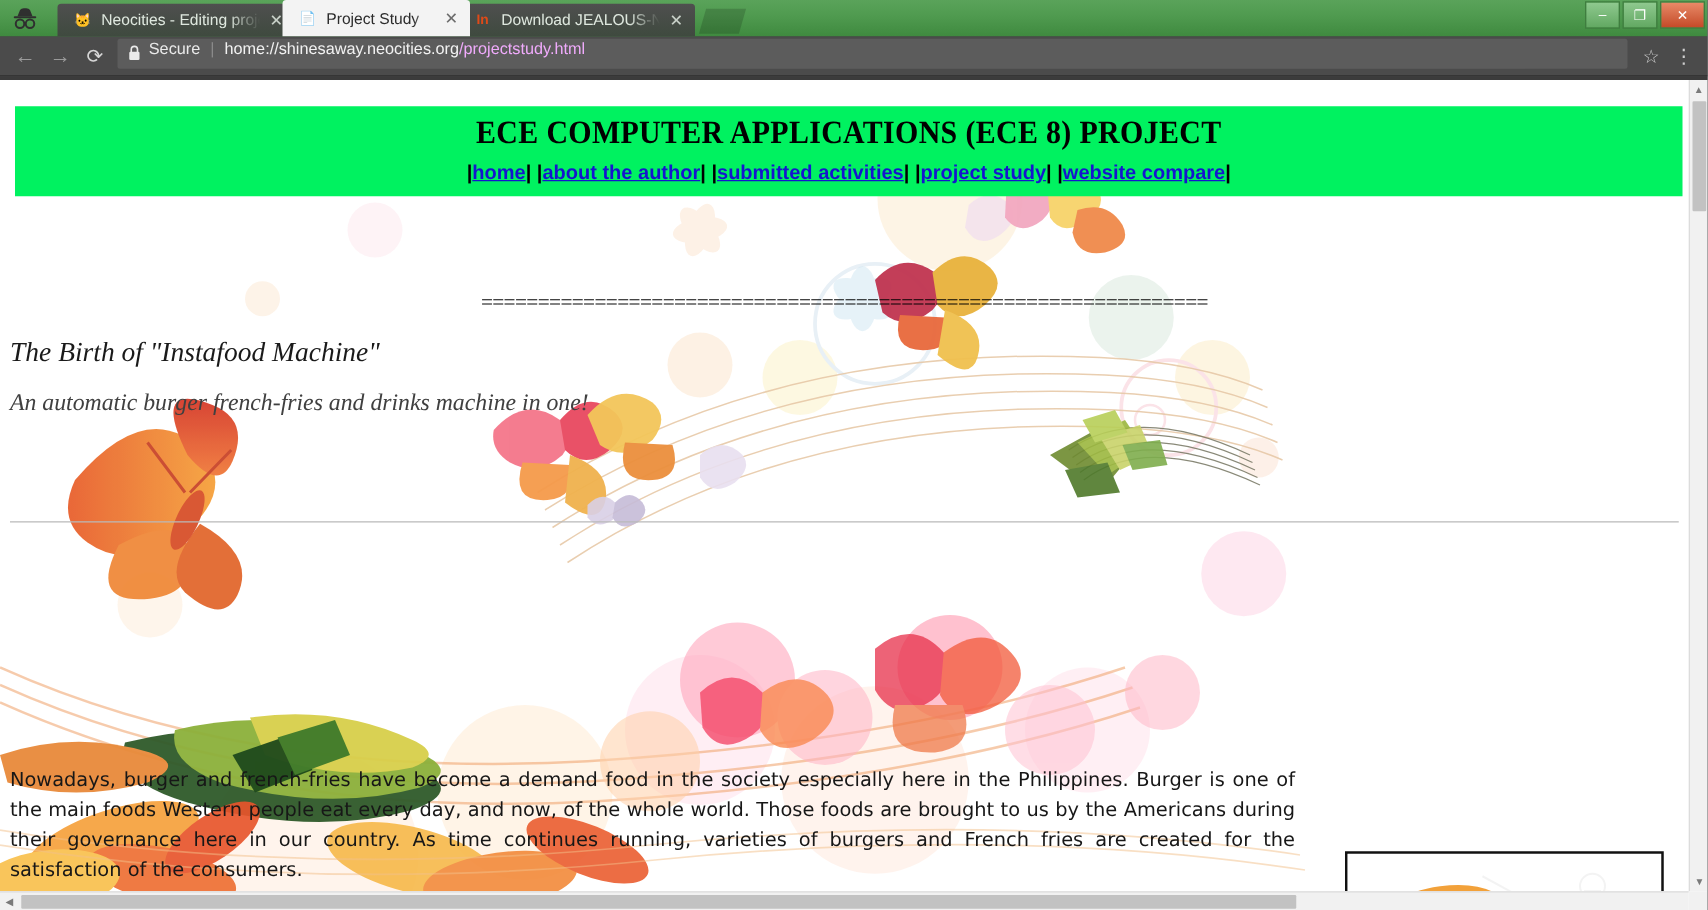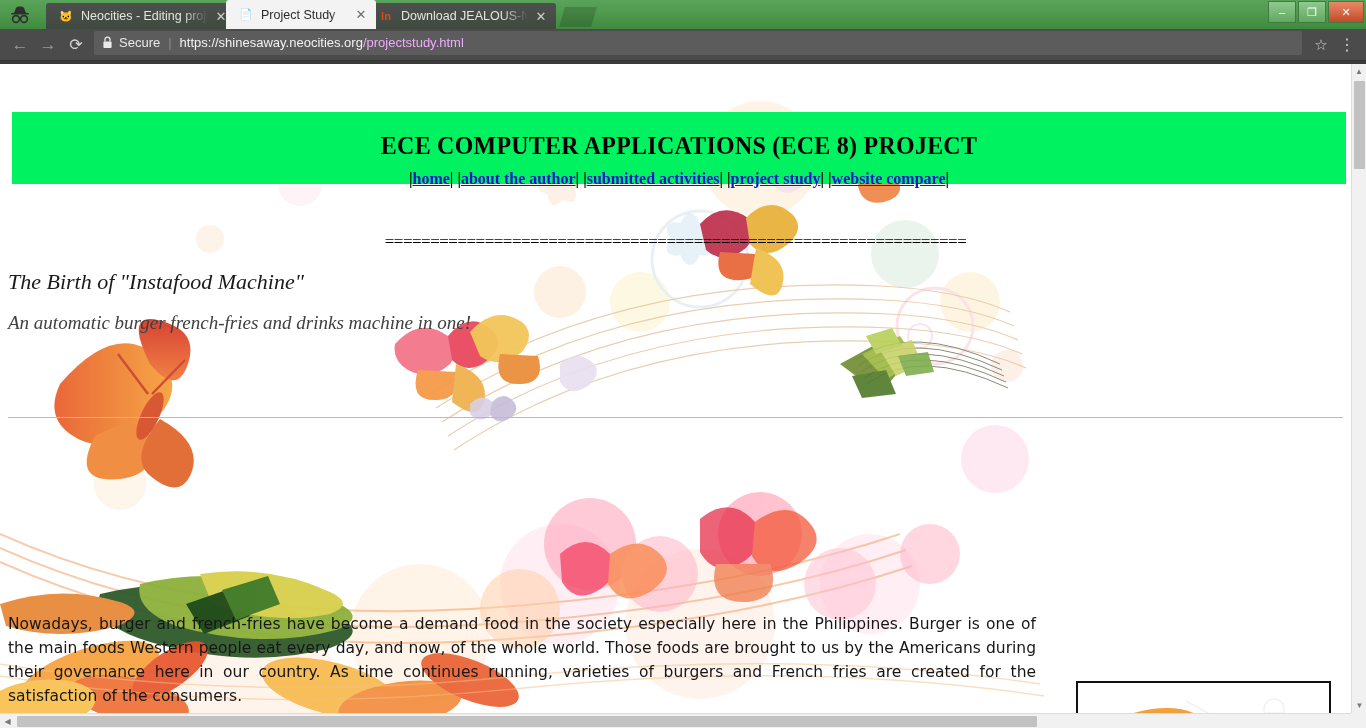--- a/index.html
+++ b/index.html
@@ -91,21 +91,21 @@
     border-bottom: 1px solid #353535;
   }
   .navbtn {
     width: 28px; height: 28px; display:flex; align-items:center; justify-content:center;
     color: #9a9a9a; font-size: 17px; flex: 0 0 28px;
   }
   .navbtn.reload { color: #d6d6d6; font-size: 16px; }
   .omnibox {
     flex: 1 1 auto; height: 24px; margin: 0 6px 4px 4px;
     background: #5c5c5c; border-radius: 2px;
-    display: flex; align-items: center; padding: 0 8px;
+    display: flex; padding: 0 8px;
     font-size: 13px; color: #e6e6e6; overflow: hidden;
   }
   .lock { margin-right: 6px; display: flex; align-items: center; }
   .secure-label { color: #eaeaea; margin-right: 8px; }
   .omni-sep { color: #8a8a8a; margin-right: 8px; }
   .url-host { color: #f2f2f2; }
   .url-rest { color: #f0abfc; }
   .star-btn, .menu-btn {
     width: 26px; height: 26px; display:flex; align-items:center; justify-content:center;
     color: #cfcfcf; font-size: 15px; flex: 0 0 26px;
@@ -127,33 +127,32 @@
 
   
   .bg-art { position:absolute; inset:0; pointer-events:none; }
   .bg-art svg { position:absolute; display:block; }
 
   .green-header {
     position: absolute; left: 12px; top: 21px;
     width: 1334px; height: 72px;
     background: #00F260;
     text-align: center;
-    padding-top: 18px;
-    margin-top: 27px;
+    padding-top: 5px;
   }
   .site-title {
     font-family: "Liberation Serif", serif;
     font-size: 26px; font-weight: bold; color: #000;
     letter-spacing: .3px;
     transform: scaleX(.92);
     line-height: 32px;
   }
   .nav {
     margin-top: 6px;
-    font-family: Liberation Serif, serif;
+    font-family: Liberation Sans, sans-serif;
     font-size: 16px; font-weight: bold;
     color: #000;
     line-height: 22px;
   }
   .nav a, .nav .navlink {
     color: #1515cf; text-decoration: underline;
   }
   .nav .bar { color: #000; text-decoration: none; }
 
   .overview-title {
@@ -318,21 +317,21 @@
 
     <div class="omnibox">
       <span class="lock">
         <svg width="11" height="13" viewBox="0 0 11 13">
           <path d="M3 5.5 V3.6 a2.5 2.5 0 0 1 5 0 V5.5" fill="none" stroke="#eaeaea" stroke-width="1.3"></path>
           <rect x="1.4" y="5.4" width="8.2" height="6.6" rx="1" fill="#eaeaea"></rect>
         </svg>
       </span>
       <span class="secure-label">Secure</span>
       <span class="omni-sep">|</span>
-      <span class="url-host">https://shinesaway.neocities.org</span>
+      <span class="url-host">home://shinesaway.neocities.org</span>
         <span class="url-rest">/projectstudy.html</span>
     </div>
 
     <div class="star-btn">☆</div>
     <div class="menu-btn">⋮</div>
   </div>
 
   <div class="viewport">
     <div class="page">
 

